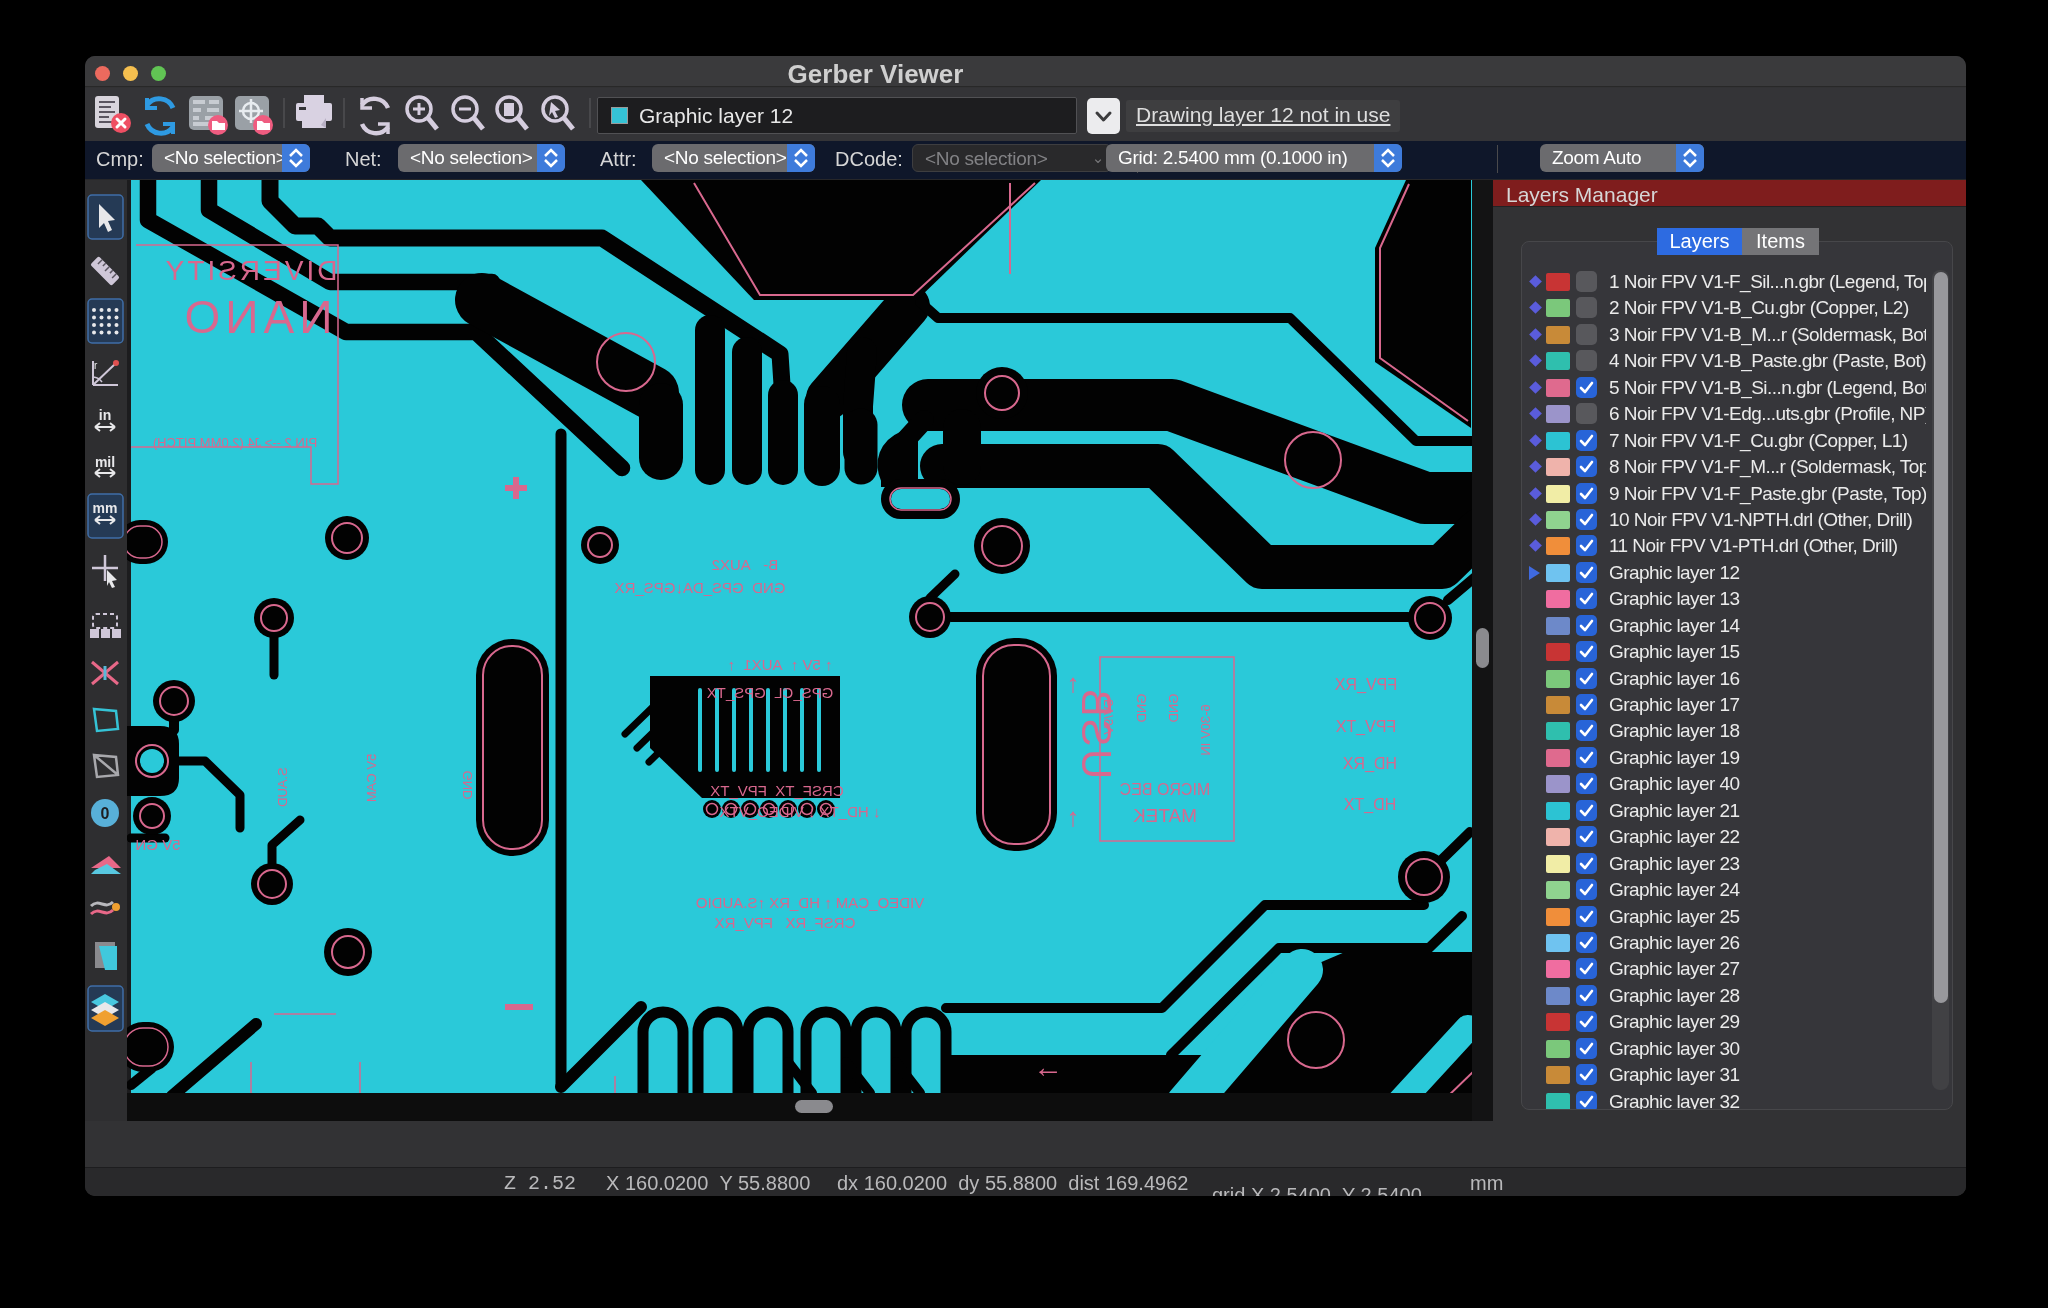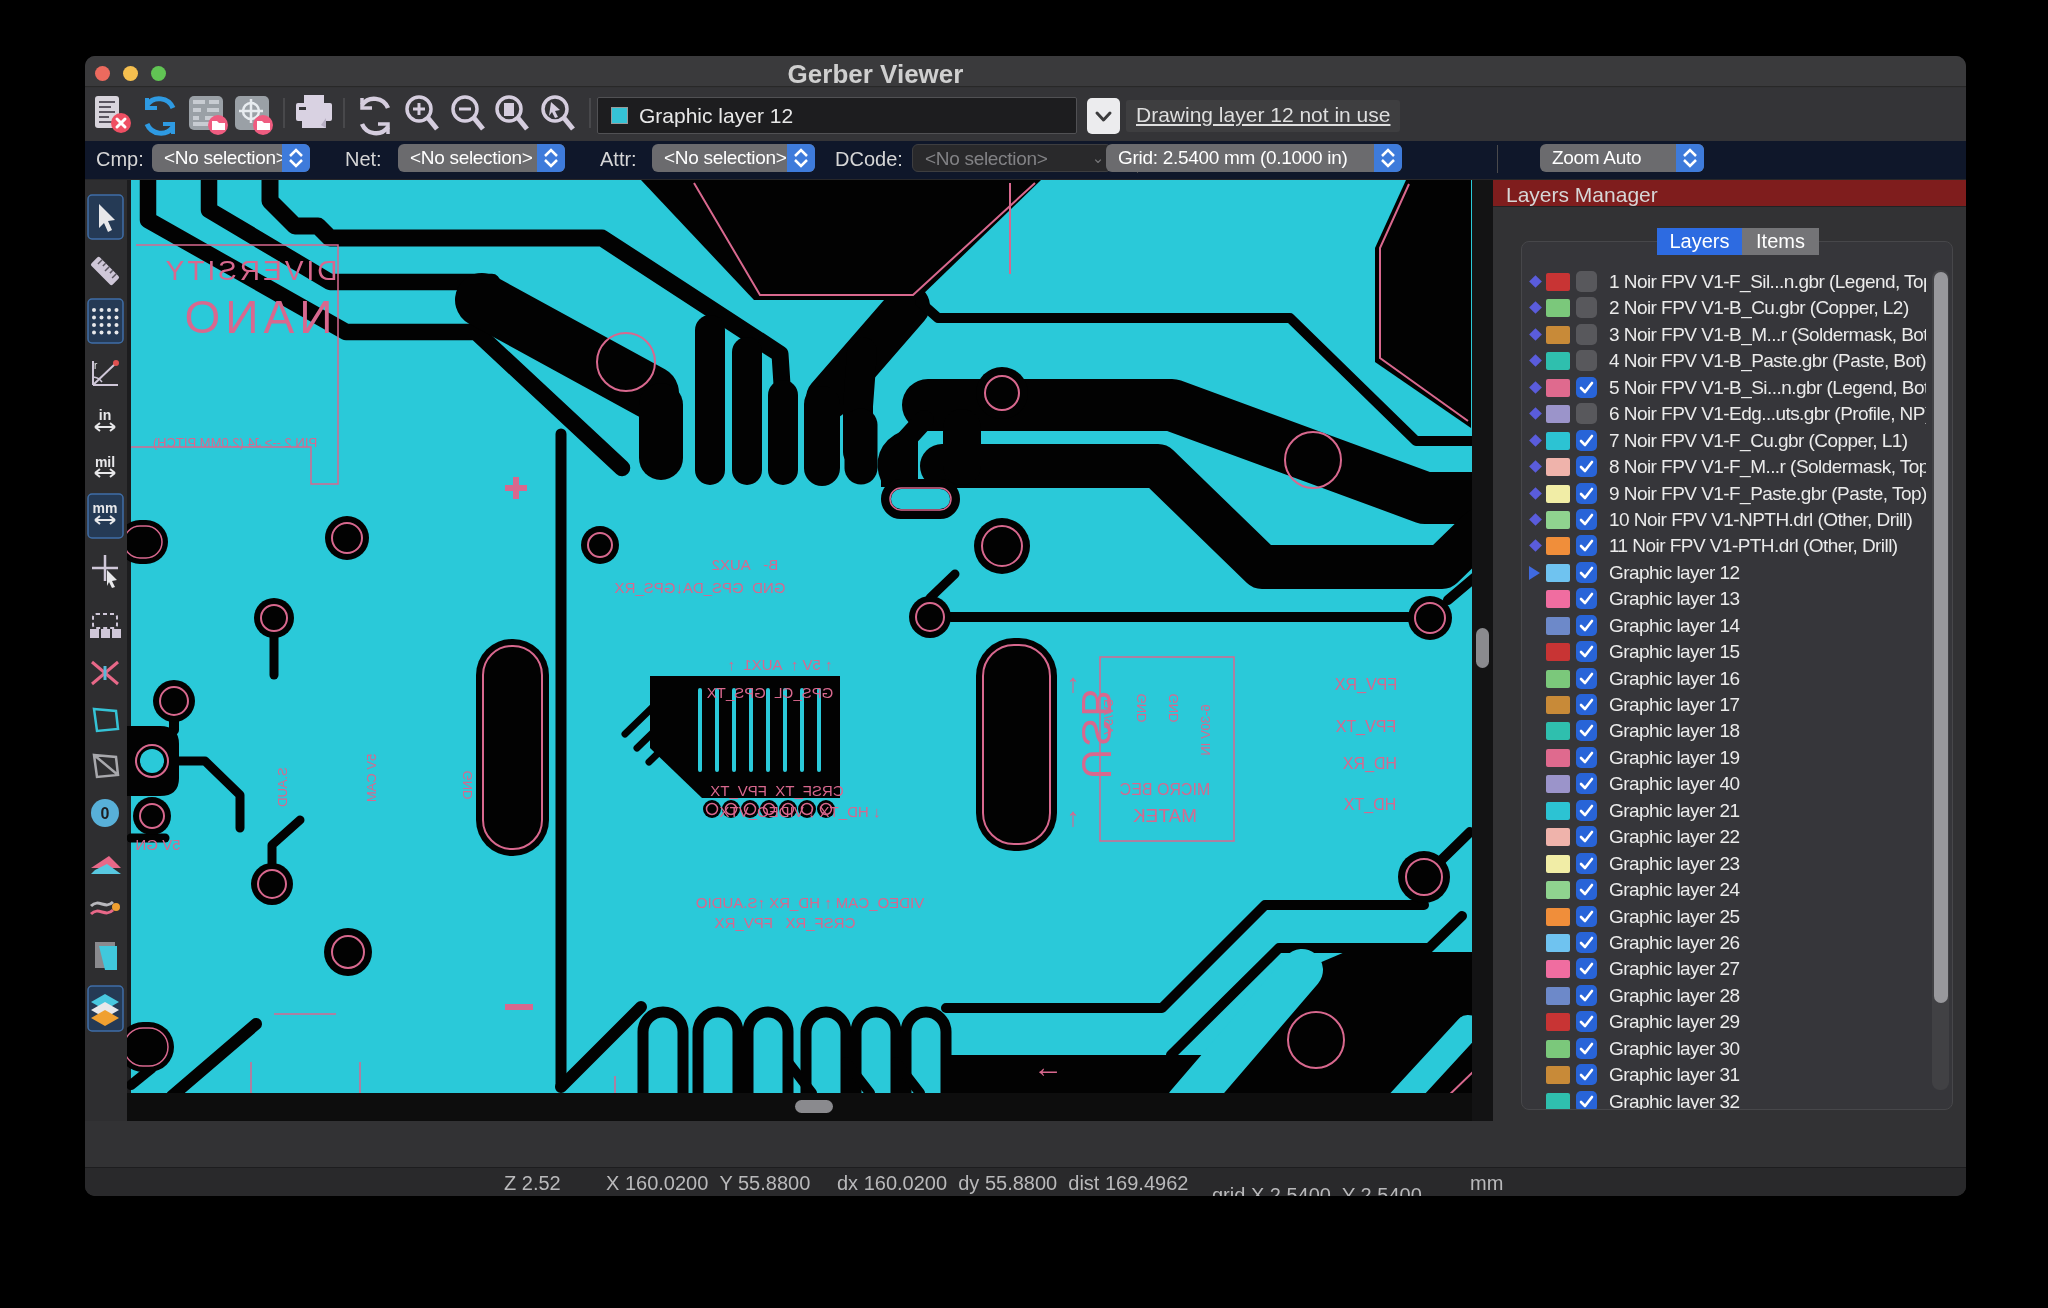--- a/index.html
+++ b/index.html
@@ -727,19 +727,19 @@
             </svg>
           </div>
           <div class="rt">Graphic layer 32</div>
         </div>
   </div>
     <div id="lscroll">
         <div id="lthumb"></div>
       </div>
   </div>
   <div id="statusbar">
-    <div class="st" style="left:419px;">Z 2.52</div>
+    <div class="st" style="left:419px;font-family:Liberation Mono, monospace;">Z 2.52</div>
     <div class="st" style="left:521px;">X 160.0200&nbsp;&nbsp;Y 55.8800</div>
     <div class="st" style="left:752px;">dx 160.0200&nbsp;&nbsp;dy 55.8800&nbsp;&nbsp;dist 169.4962</div>
     <div class="st" style="left:1127px;margin-top:12px;">grid X 2.5400&nbsp;&nbsp;Y 2.5400</div>
     <div class="st" style="left:1385px;">mm</div>
   </div>
 </div>
 
 </body></html>

